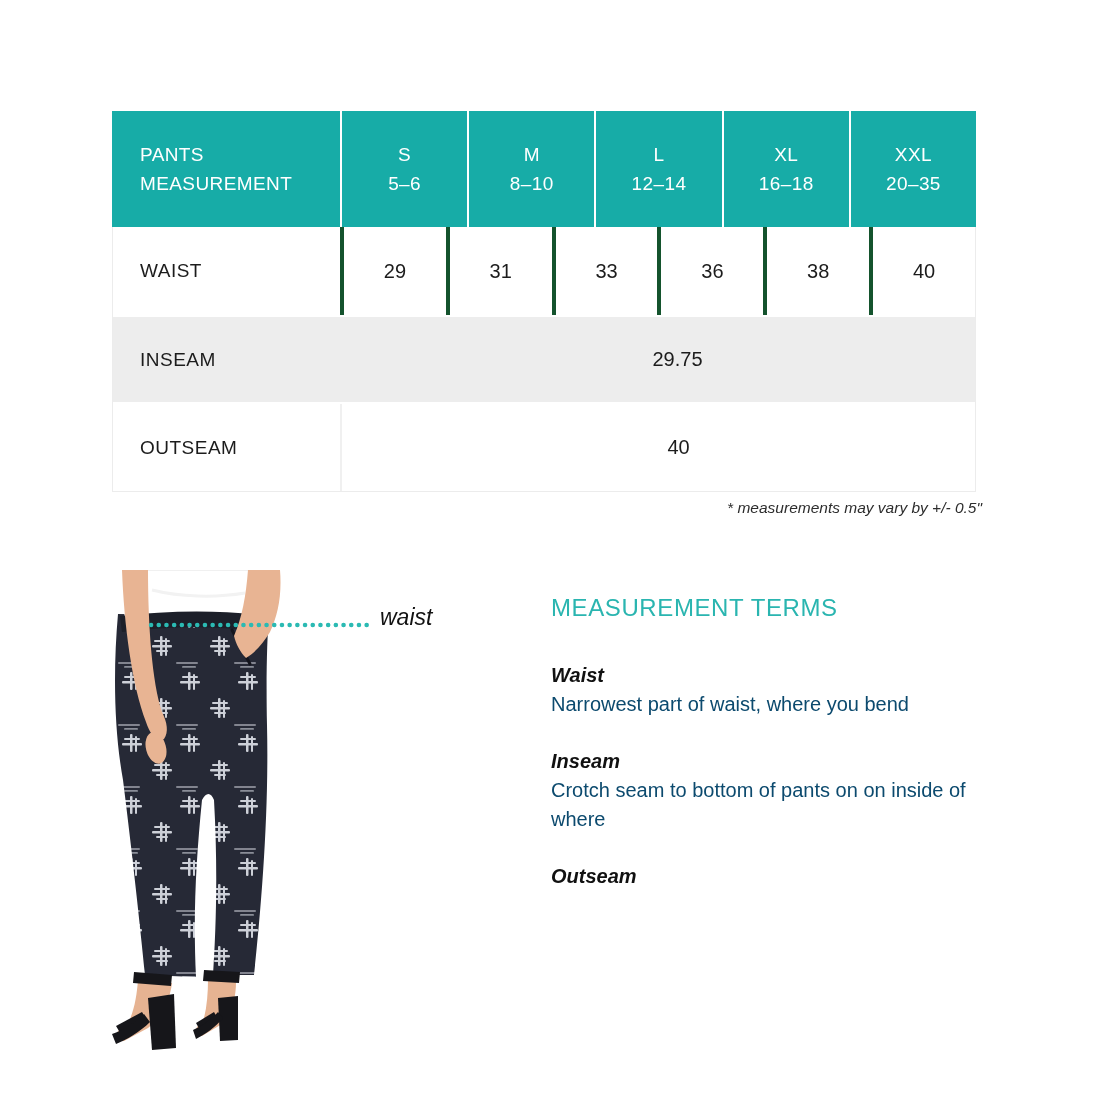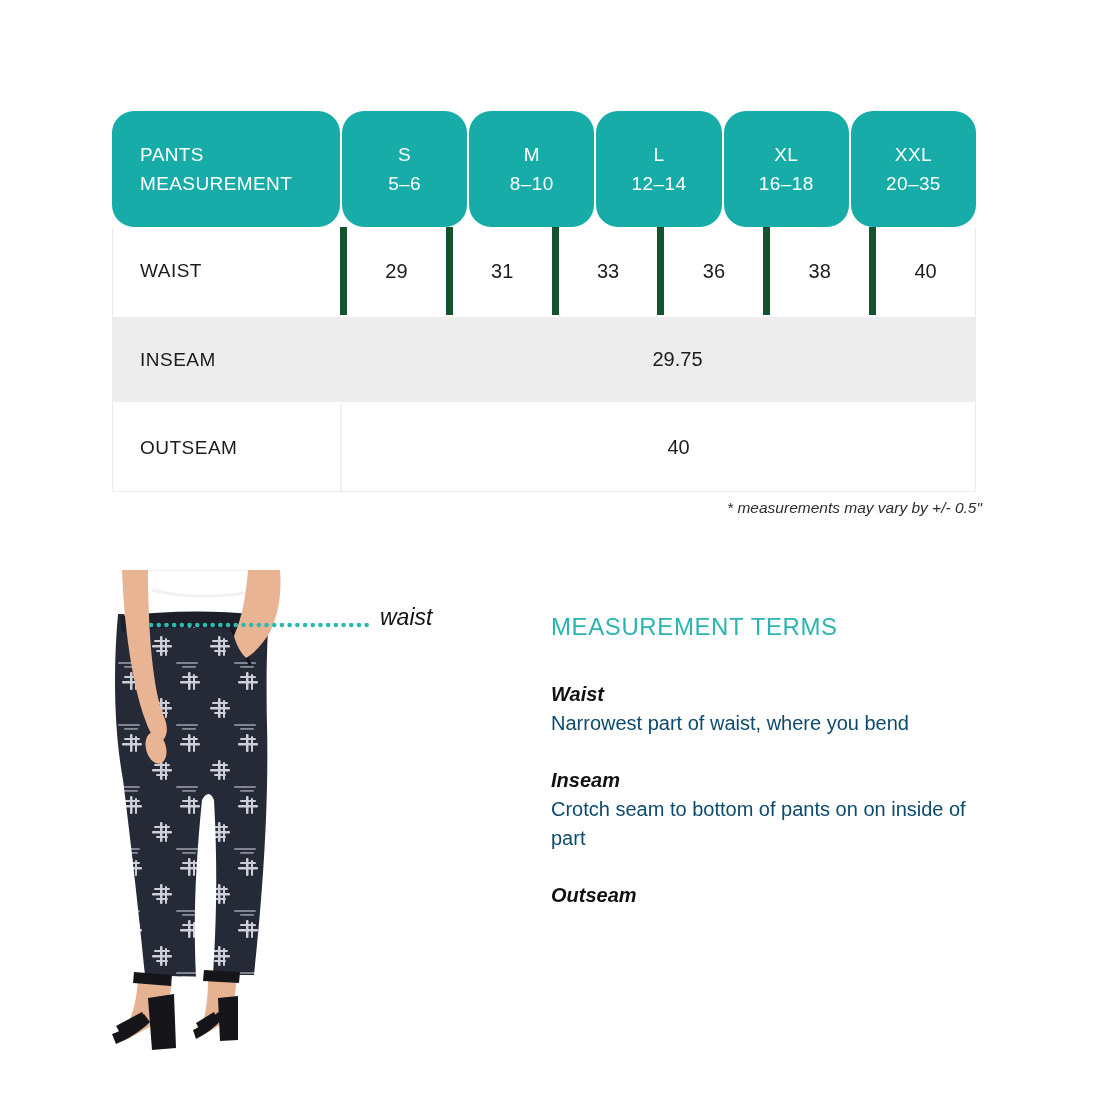--- a/index.html
+++ b/index.html
@@ -5,49 +5,49 @@
   * { box-sizing: border-box; margin: 0; padding: 0; }
   html,body { background:#fff; }
   body { font-family: "Liberation Sans", "DejaVu Sans", sans-serif; color:#1c1c1c; }
   .canvas { position:relative; width:1100px; height:1100px; background:#ffffff; overflow:hidden; }
 
   
   .size-table { position:absolute; left:112px; top:111px; width:864px; }
   .header-row { display:flex; gap:2px; height:116px; background:#ffffff; }
   .hcell { background:#17aca7; color:#ffffff; display:flex; flex-direction:column;
            justify-content:center; align-items:center; font-size:19px; line-height:29px;
-           letter-spacing:0.4px;border-radius:22px; }
+           letter-spacing:0.4px; }
   .hcell.corner { width:228px; align-items:flex-start; padding-left:28px; }
   .hcell.sizecol { flex:1; }
   .tbody { border:1px solid #ececec; border-top:none; }
   .trow { display:flex; background:#ffffff; }
   .trow .label { width:227px; padding-left:27px; display:flex; align-items:center;
                  font-size:19px; letter-spacing:0.5px; color:#1c1c1c; }
   .trow.waist { height:88px; }
   .trow.waist .val { flex:1; display:flex; align-items:center; justify-content:center;
-                     font-size:20px; border-left:7px solid #14532d; }
+                     font-size:20px; border-left:4px solid #14532d; }
   .trow.inseam { height:89px; background:#ededed; border-top:2px solid #ffffff;
                  border-bottom:2px solid #ffffff; }
   .trow.outseam { height:87px; }
   .span-val { flex:1; display:flex; align-items:center; justify-content:center;
               padding-left:40px; font-size:20px; }
   .trow.outseam .span-val { border-left:2px solid #f0f0f0; }
 
   
   .footnotes { position:absolute; top:496px; right:118px; text-align:right;
                font-style:italic; font-size:15.5px; line-height:24px; color:#2d2d2d; }
 
   
   .photo { position:absolute; left:90px; top:570px; width:280px; height:515px; }
   .waist-line { position:absolute; left:148px; top:616px; width:226px; height:10px; }
   .waist-label { position:absolute; left:380px; top:604px; font-size:23px;
                  font-style:italic; color:#121212; }
 
   
-  .terms { position:absolute; left:551px; top:594px; width:428px;margin-top:19px; }
+  .terms { position:absolute; left:551px; top:594px; width:428px; }
   .terms-title { color:#2ab5b0; font-size:24px; font-weight:400; letter-spacing:0.6px; }
   .term { margin-top:28px; }
   .term:first-of-type { margin-top:39px; }
   .term-name { font-size:20px; line-height:29px; font-weight:bold; font-style:italic; color:#111; }
   .term-def { font-size:20px; line-height:29px; color:#0c4a6e; max-width:428px; }
 </style>
 </head>
 <body>
 
 <div class="canvas">
@@ -182,21 +182,21 @@
   <div class="terms">
     <h2 class="terms-title">MEASUREMENT TERMS</h2>
 
     <div class="term">
       <div class="term-name">Waist</div>
       <div class="term-def">Narrowest part of waist, where you bend</div>
     </div>
 
     <div class="term">
       <div class="term-name">Inseam</div>
-      <div class="term-def">Crotch seam to bottom of pants on on inside of part</div>
+      <div class="term-def">Crotch seam to bottom of pants on on inside of where</div>
     </div>
 
     <div class="term">
       <div class="term-name">Outseam</div>
     </div>
   </div>
 
 </div>
 
 </body></html>

